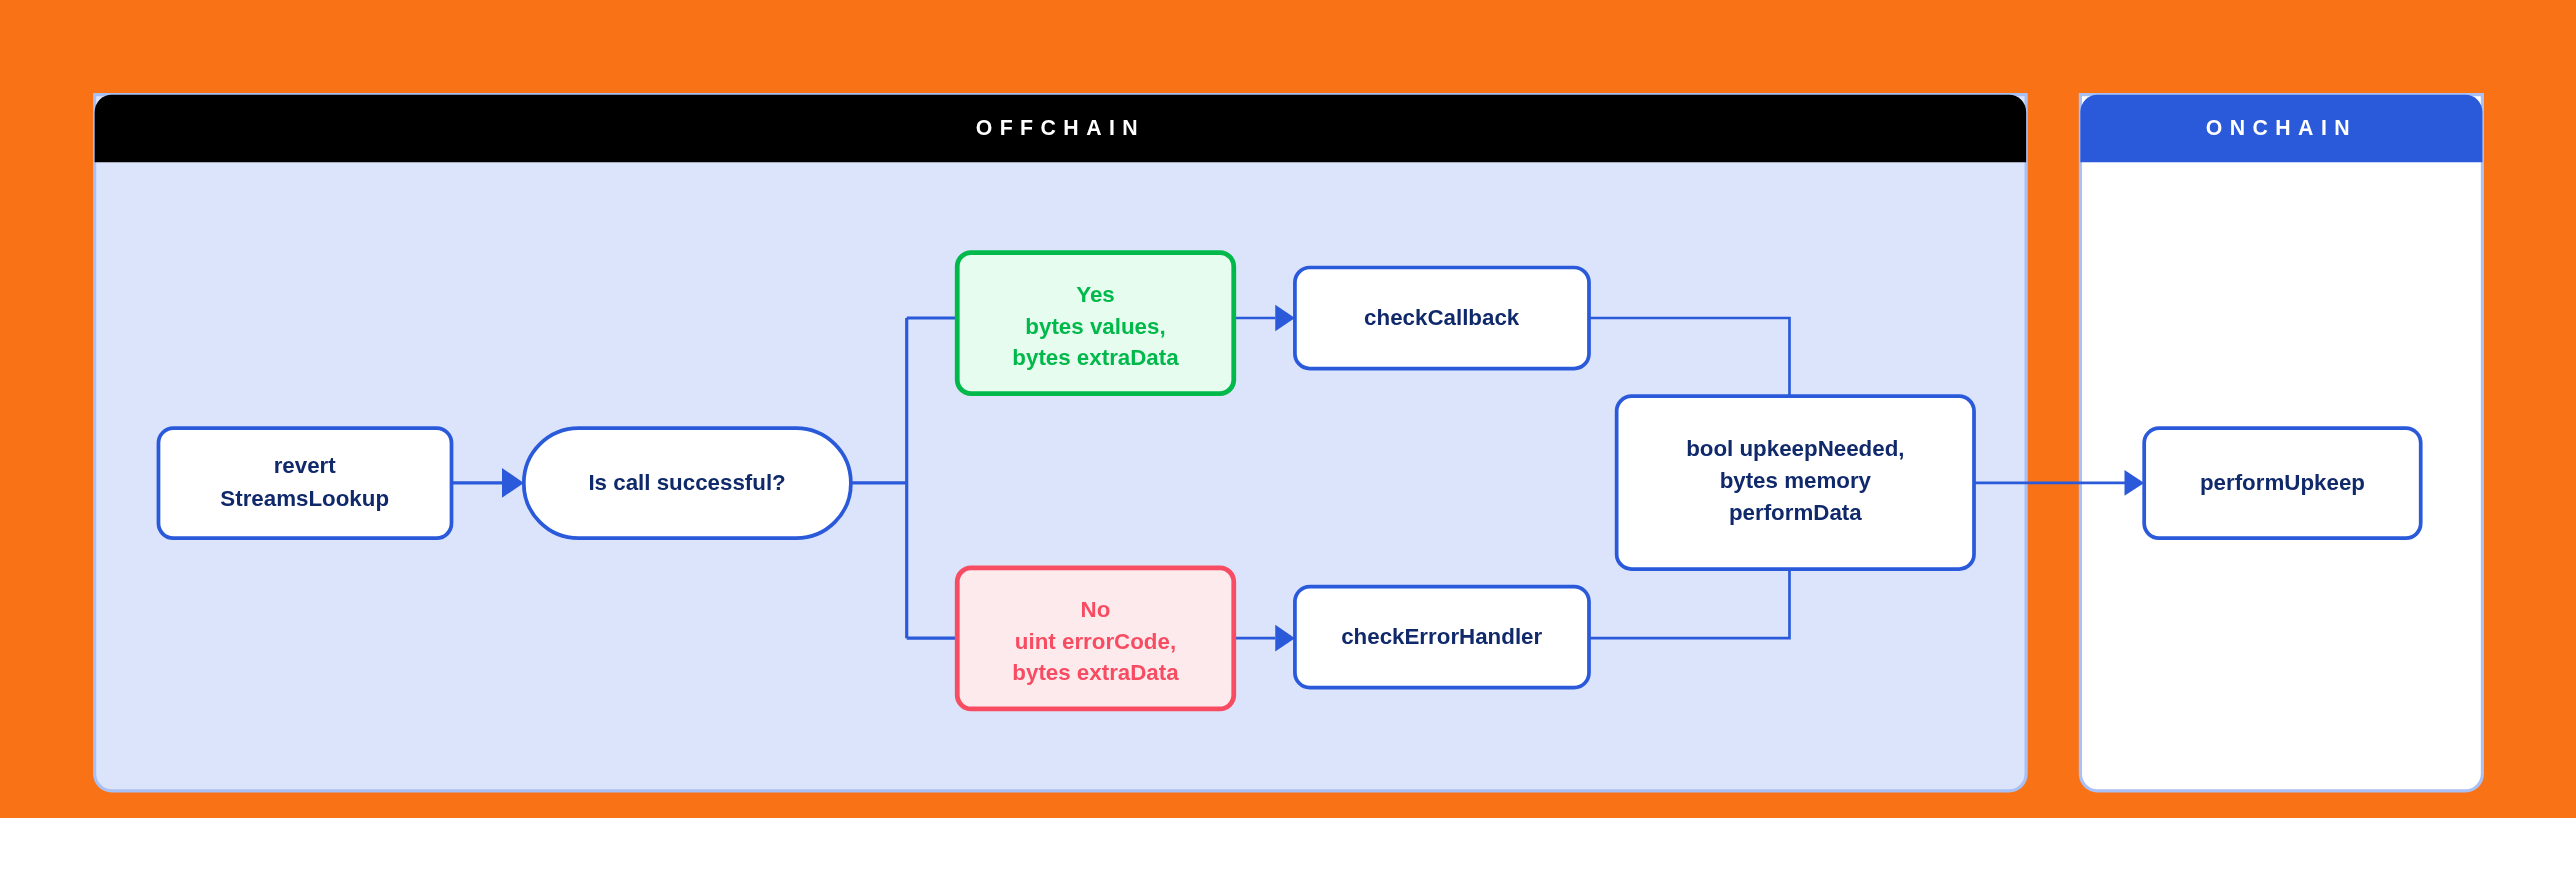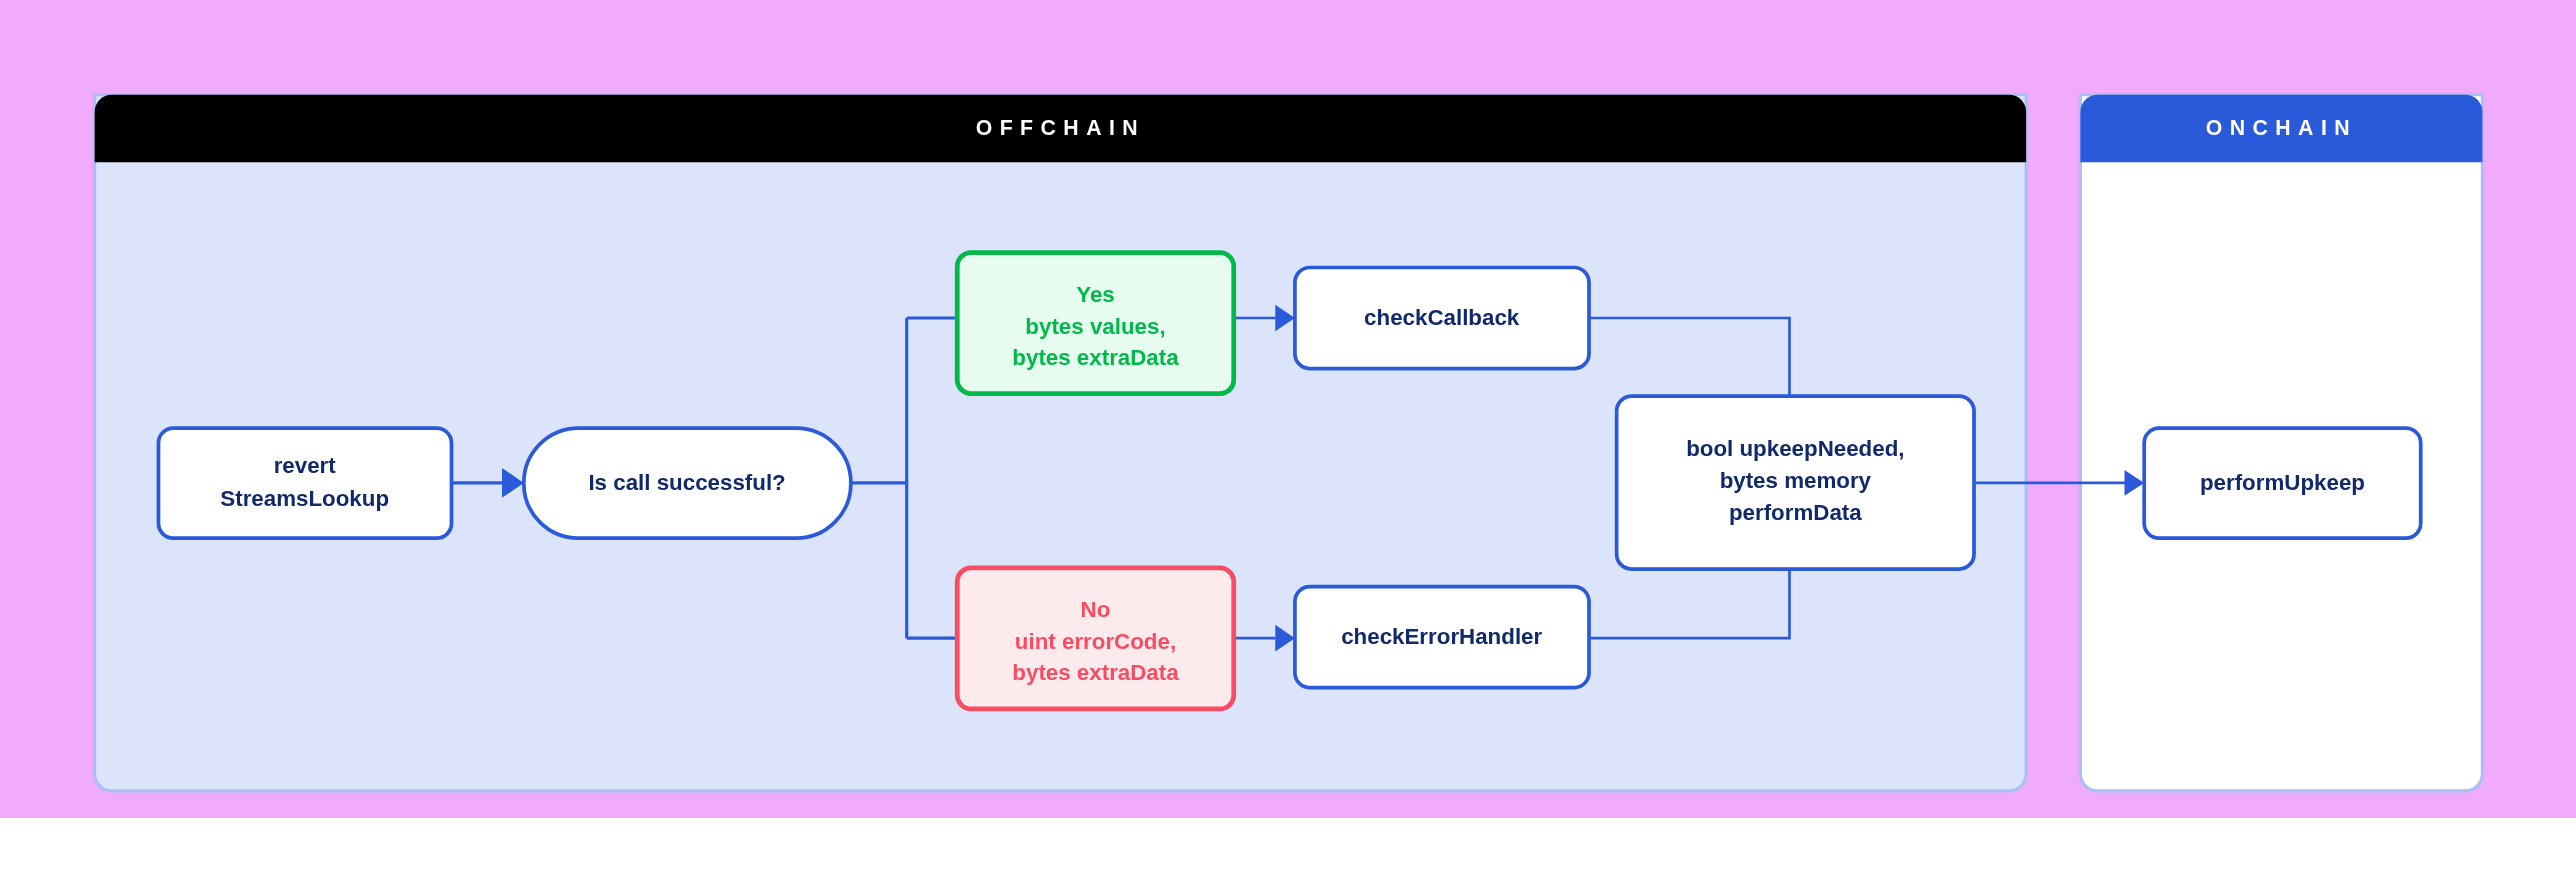--- a/index.html
+++ b/index.html
@@ -10,21 +10,21 @@
   body {
     width: 2576px;
     height: 886px;
     font-family: "Liberation Sans", sans-serif;
     overflow: hidden;
   }
   #stage {
     position: relative;
     width: 2576px;
     height: 818px;
-    background: #f0abfc;
+    background: #f97316;
     text-align: center;
   }
   svg.layer {
     position: absolute;
     top: 0;
     left: 0;
     width: 2576px;
     height: 886px;
   }
   .panel-label {

